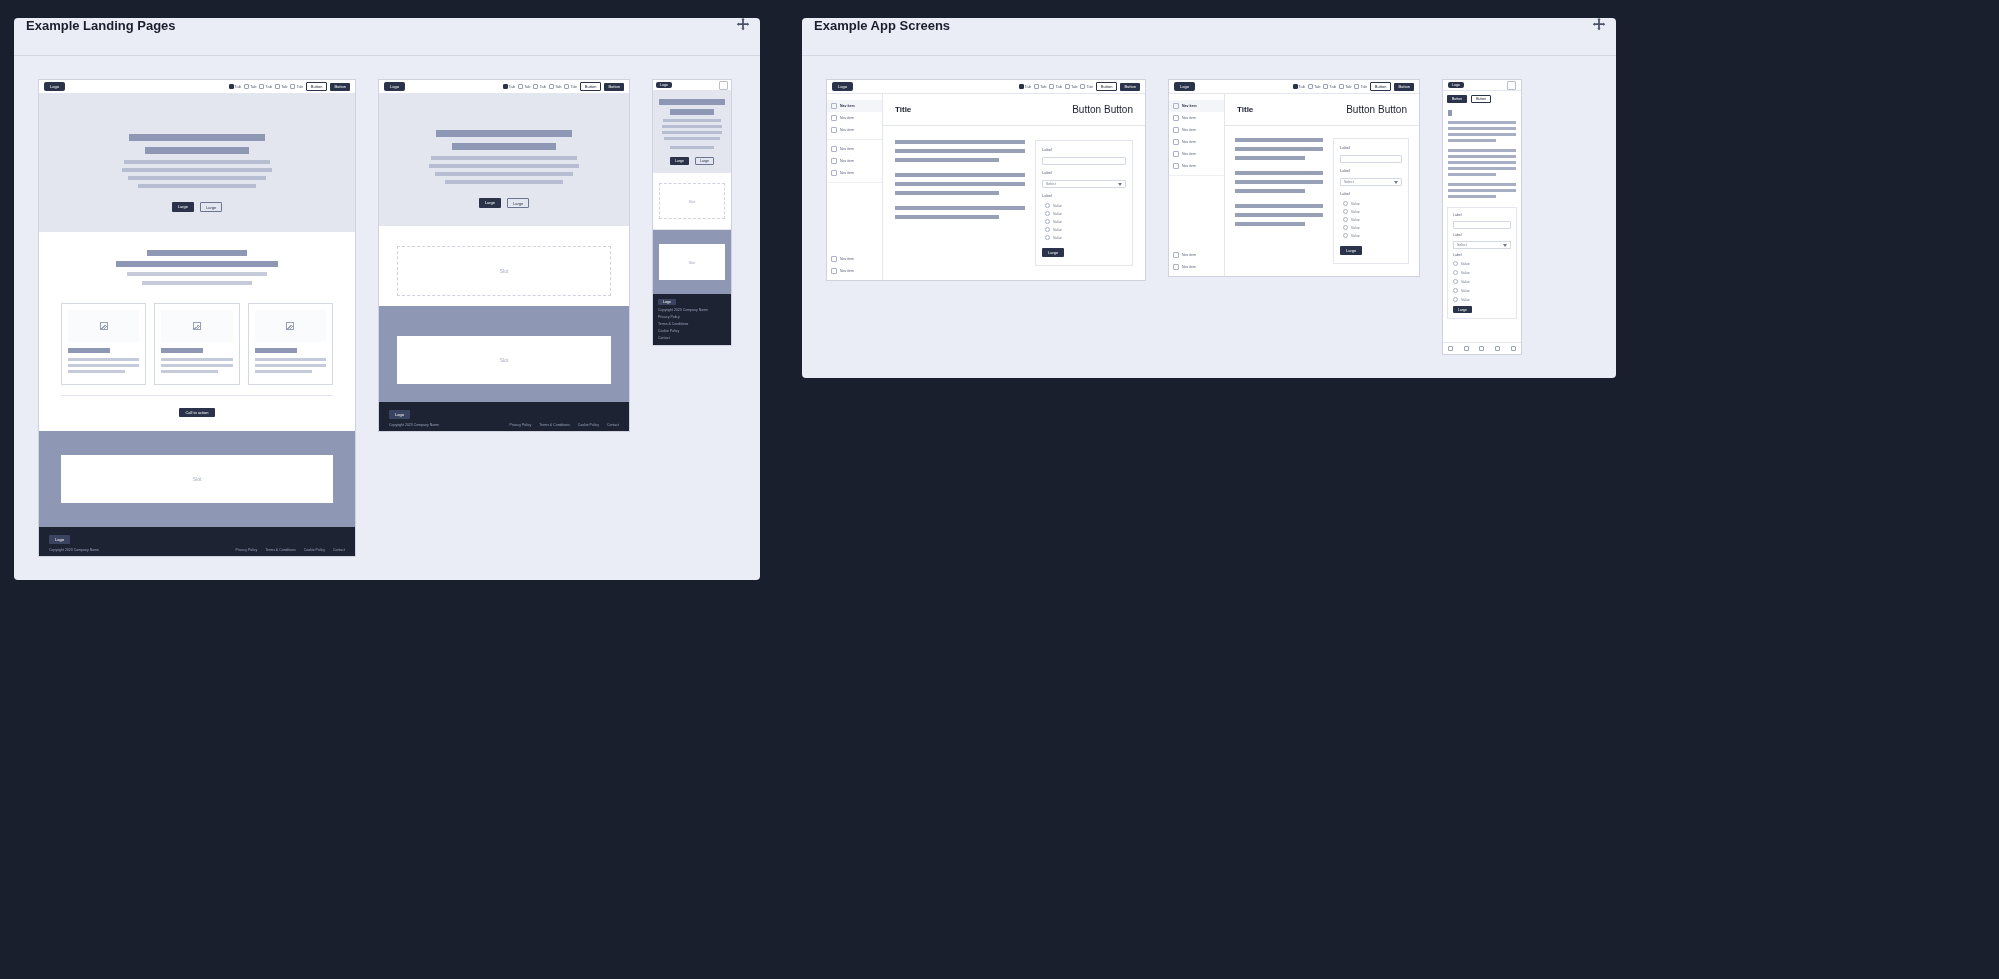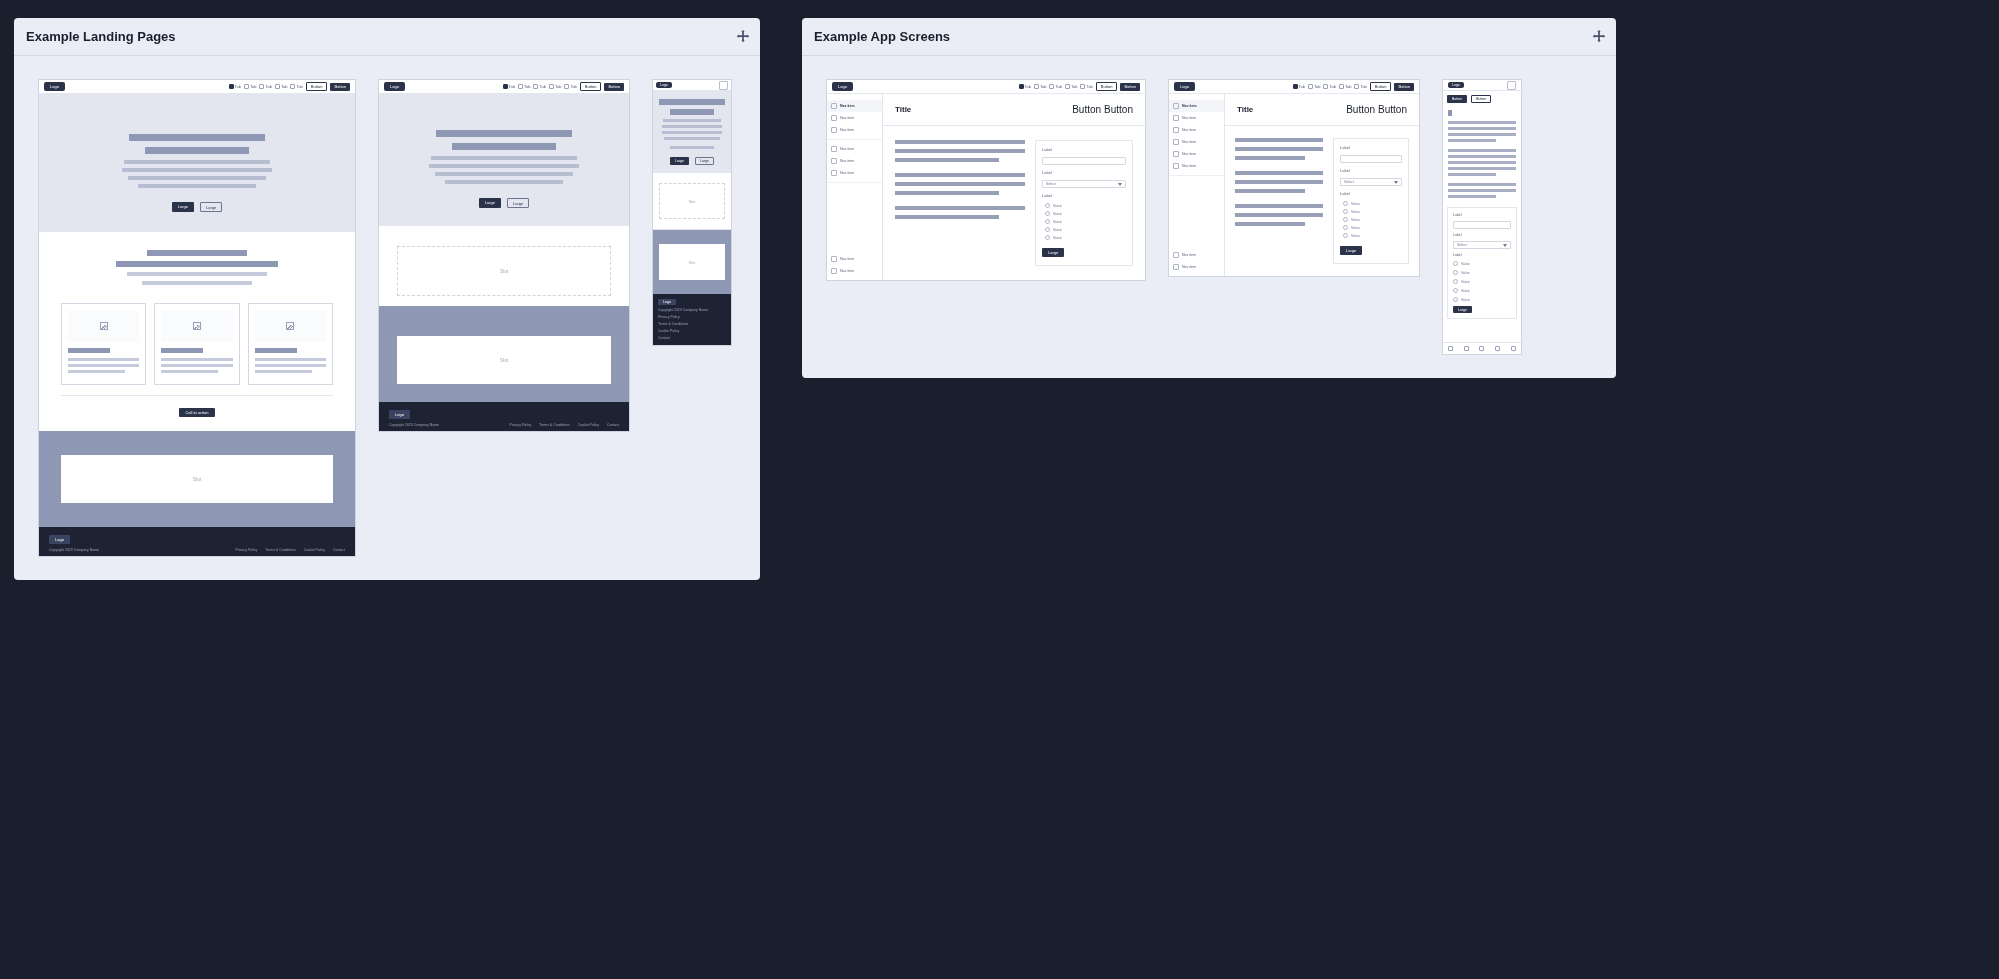--- a/index.html
+++ b/index.html
@@ -17,21 +17,20 @@
   background: #ebedf6;
   border-radius: 4px;
   flex: 0 0 auto;
 }
 .panel-left { width: 746px; }
 .panel-right { width: 814px; }
 .panel-hdr {
   height: 38px;
   border-bottom: 1px solid #d4d8e3;
   display: flex;
-  align-items: center;
   justify-content: space-between;
   padding: 0 10px 0 12px;
 }
 .panel-title { font-size: 13px; font-weight: 700; color: #1a1f2e; }
 .panel-icon { width: 14px; height: 14px; color: #4a5268; }
 .panel-body { padding: 23px 23px 23px 24px; display: flex; gap: 22px; align-items: flex-start; }
 
 
 .art {
   background: #fff;

